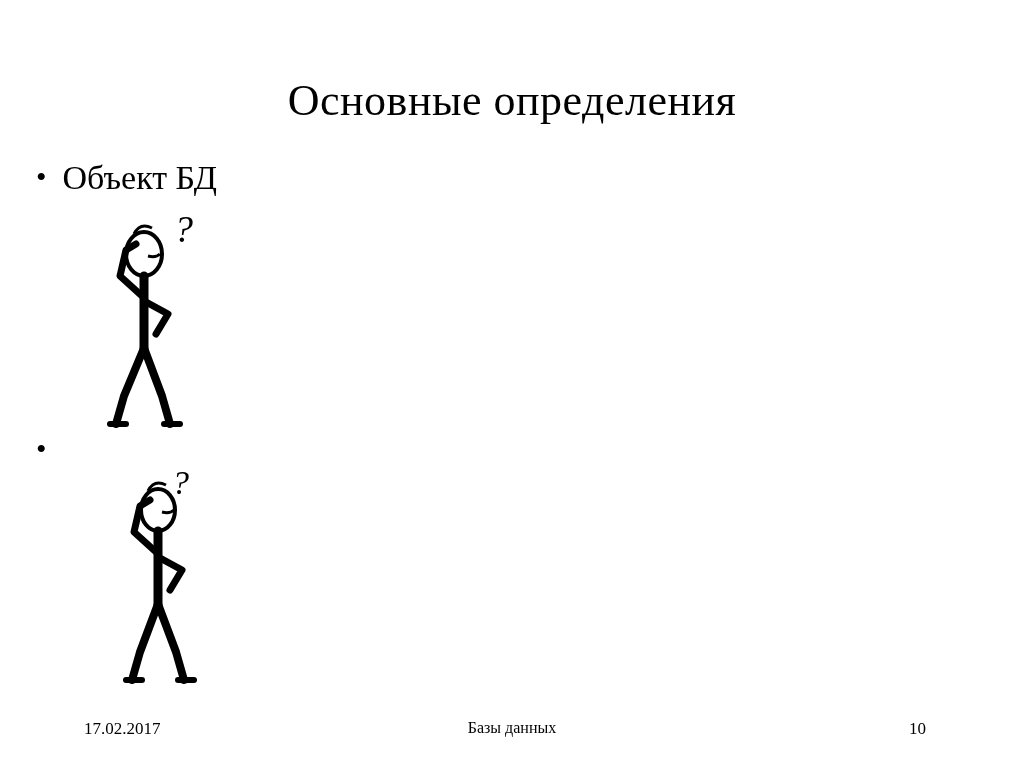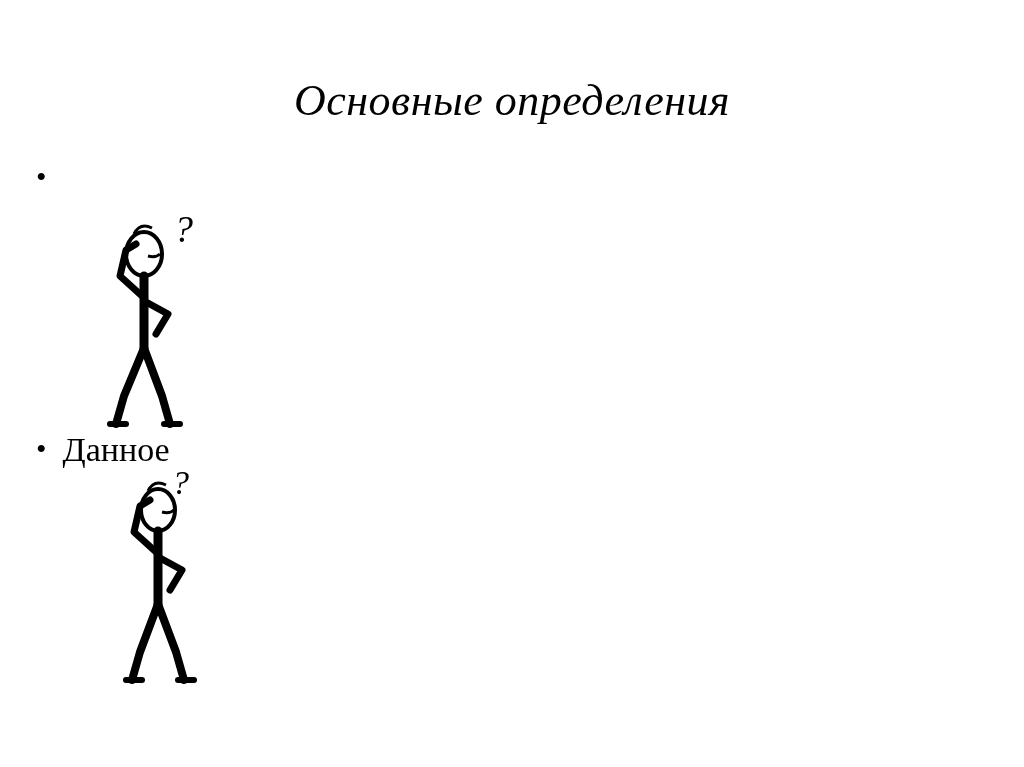--- a/index.html
+++ b/index.html
@@ -29,21 +29,20 @@
     left: 0;
     top: 48px;
     width: 1024px;
     text-align: center;
     font-family: "Liberation Serif", serif;
     font-size: 44px;
     font-weight: normal;
     letter-spacing: 0.5px;
     color: #000000;
     line-height: 1.1;
-    font-style: italic;
   }
 
   
   .bullet {
     position: absolute;
     display: flex;
     align-items: flex-start;
     font-size: 34px;
     line-height: 1.05;
   }
@@ -113,20 +112,21 @@
 </style>
 </head>
 <body>
 
 <div class="slide">
 
   <h1 class="slide-title">Основные определения</h1>
 
   <div class="bullet" id="bullet-object">
     <span class="dot">•</span>
+    <span>Объект БД</span>
   </div>
 
   <div class="figure" id="figure-object">
     <svg width="150" height="230" viewBox="0 0 150 230" xmlns="http://www.w3.org/2000/svg" aria-hidden="true">
       <g fill="#000" stroke="#000">
 
         <text x="78" y="32" font-family="Liberation Serif, serif" font-size="38" font-style="italic" stroke="none">?</text>
 
         <ellipse cx="48" cy="44" rx="18" ry="22" fill="none" stroke-width="4"></ellipse>
 
@@ -145,21 +145,20 @@
 
         <path d="M14 214 L30 214" fill="none" stroke-width="6" stroke-linecap="round"></path>
         <path d="M68 214 L84 214" fill="none" stroke-width="6" stroke-linecap="round"></path>
       </g>
     </svg>
   </div>
 
 
   <div class="bullet" id="bullet-data">
     <span class="dot">•</span>
-    <span>Данное</span>
   </div>
 
   <div class="figure" id="figure-data">
     <svg width="150" height="230" viewBox="0 0 150 230" xmlns="http://www.w3.org/2000/svg" aria-hidden="true">
       <g fill="#000" stroke="#000">
         <text x="62" y="28" font-family="Liberation Serif, serif" font-size="34" font-style="italic" stroke="none">?</text>
         <ellipse cx="48" cy="44" rx="17" ry="21" fill="none" stroke-width="4"></ellipse>
         <path d="M38 25 q6 -12 18 -6" fill="none" stroke-width="3"></path>
         <path d="M52 46 q8 2 12 -2" fill="none" stroke-width="3"></path>
         <path d="M48 65 L48 140" fill="none" stroke-width="9" stroke-linecap="round"></path>
@@ -167,14 +166,19 @@
         <path d="M50 92 L72 104 L60 124" fill="none" stroke-width="7" stroke-linecap="round" stroke-linejoin="round"></path>
         <path d="M48 138 L30 186 L22 214" fill="none" stroke-width="8" stroke-linecap="round" stroke-linejoin="round"></path>
         <path d="M48 138 L66 186 L74 214" fill="none" stroke-width="8" stroke-linecap="round" stroke-linejoin="round"></path>
         <path d="M16 214 L32 214" fill="none" stroke-width="6" stroke-linecap="round"></path>
         <path d="M68 214 L84 214" fill="none" stroke-width="6" stroke-linecap="round"></path>
       </g>
     </svg>
   </div>
 
 
+  <div class="footer">
+    <span class="f-date">17.02.2017</span>
+    <span class="f-center">Базы данных</span>
+    <span class="f-page">10</span>
+  </div>
 
 </div>
 
 </body></html>

